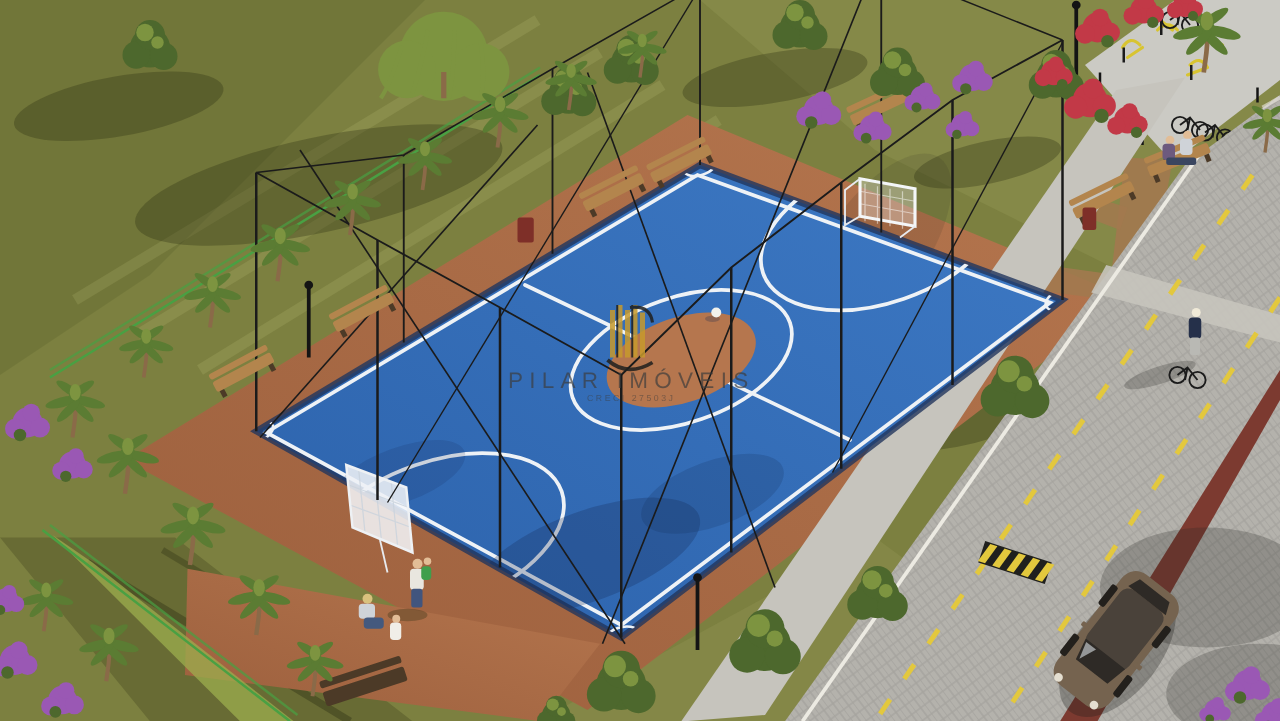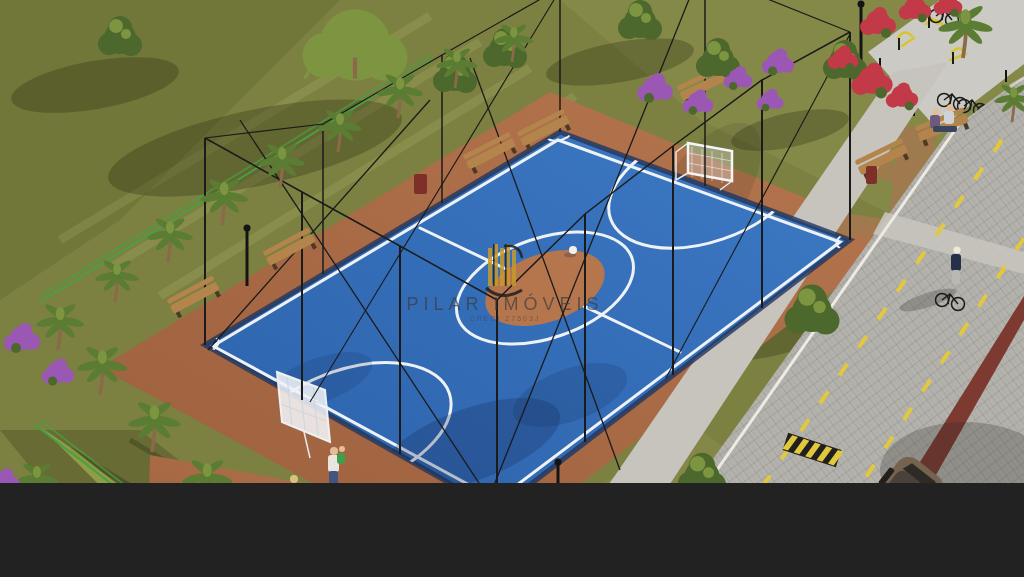--- a/index.html
+++ b/index.html
@@ -1,18 +1,18 @@
 <!DOCTYPE html>
 <html style="--grass: #7c8040; --grass-light: #8e9150; --grass-dark: #5f652f; --court-blue: #2c62ab; --court-blue-light: #3d79c4; --court-line: #eef2f6; --terracotta: #9c5f3d; --terracotta-light: #b5764e; --dirt-path: #a2794f; --road: #b4b2ac; --sidewalk: #c6c4bd; --curb: #eceae2; --plaza: #cbcac4; --lane-yellow: #e3c83d; --maroon-strip: #7c3a30; --fence-green: #49a043; --hedge-green: #9cae4e; --net-black: #1b1b1b; --tree-green: #4d682d; --tree-green-light: #7d9440; --palm-green: #5b7c33; --trunk-brown: #8a6a48; --bougainvillea-purple: #9a58b4; --bougainvillea-red: #c23947; --bench-wood: #b3854d; --bench-dark: #4c3a27; --bin-red: #7e2f28; --car-body: #75634f; --car-glass: #2e2a26; --equipment-yellow: #d8c430; --skin: #e2bd96; --logo-gold: #c79a2d; --text-dark: #3d3d3d;"><head>
 <meta charset="utf-8">
 <style>
   html,body{margin:0;padding:0;background:#222;}
   .canvas{
     position:relative;
-    width:1024px;height:483px;
+    width:1024px;height:577px;
     overflow:hidden;
     background:var(--grass,#7c8040);
     font-family:"Liberation Sans", sans-serif;
   }
   svg{display:block;}
   .c-grass{fill:var(--grass)}
   .c-grass-l{fill:var(--grass-light)}
   .c-grass-d{fill:var(--grass-dark)}
   .c-terra{fill:url(#terraGrad)}
   .c-dirt{fill:var(--dirt-path)}

